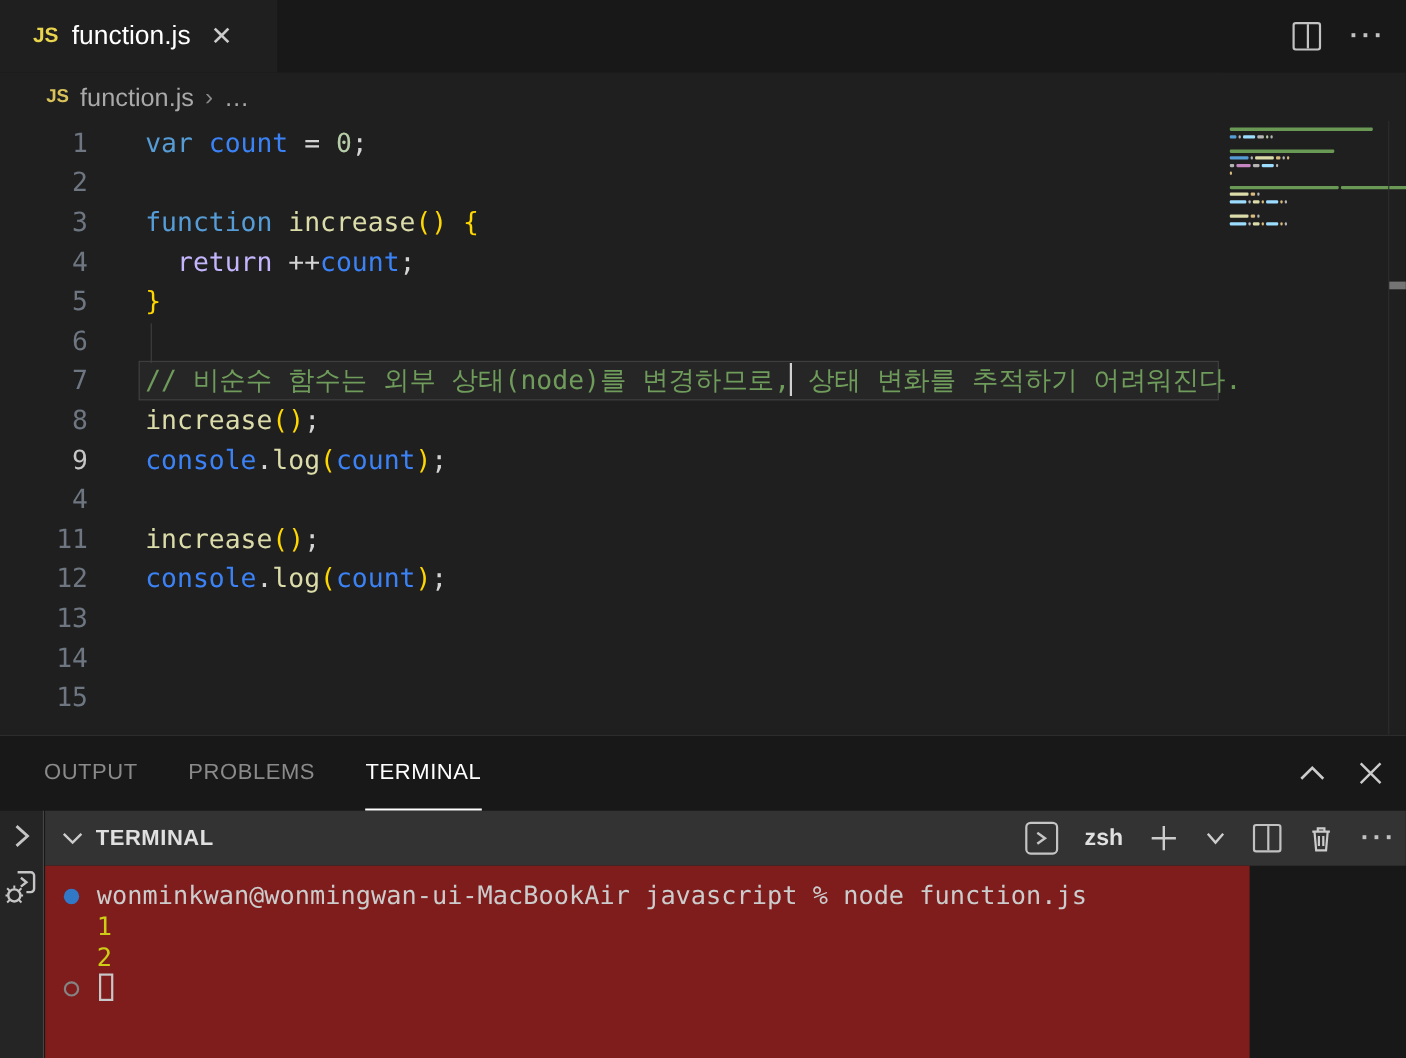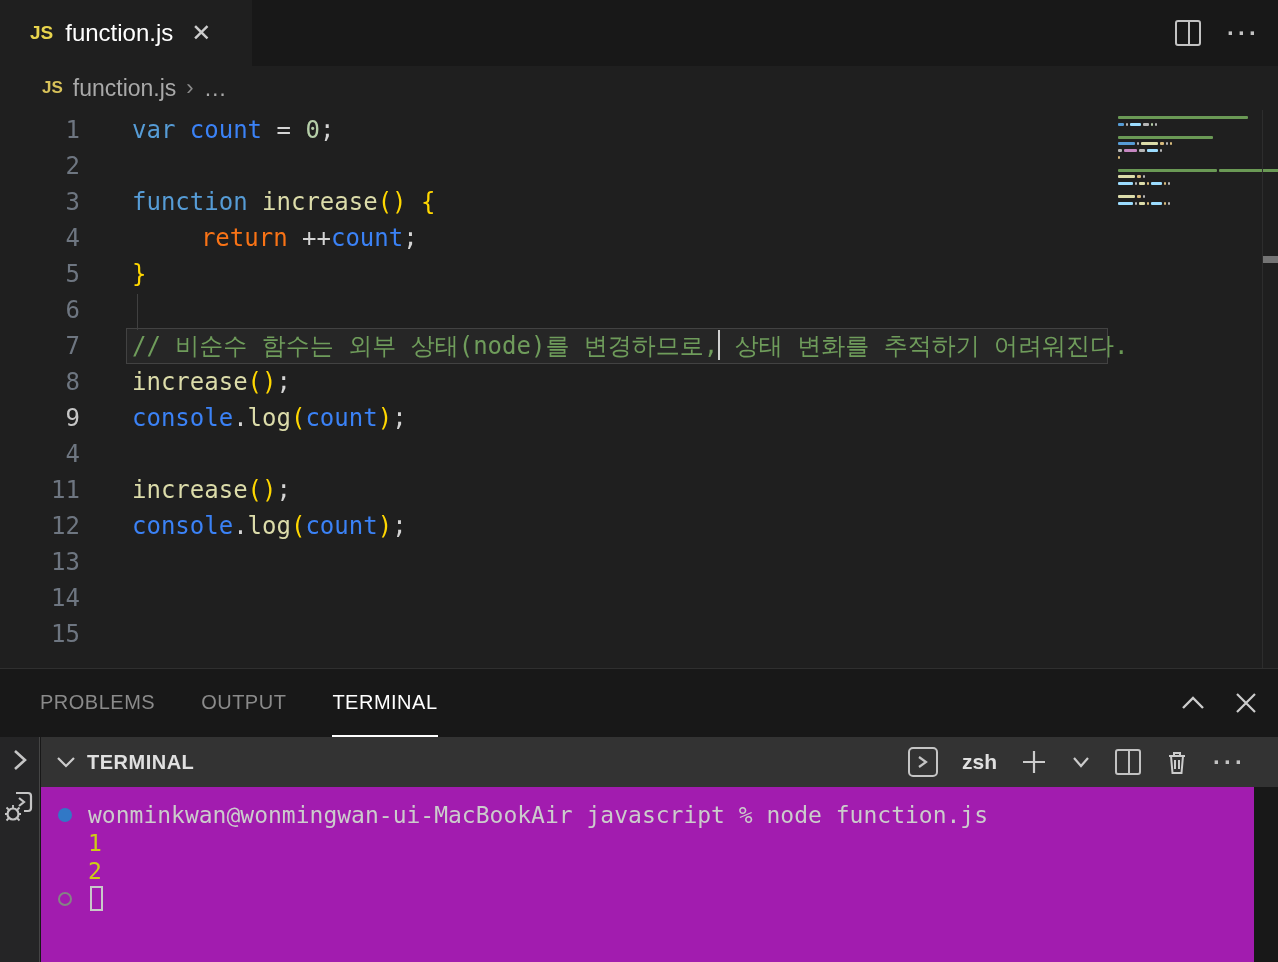--- a/index.html
+++ b/index.html
@@ -31,21 +31,21 @@
   .code-area { position:absolute; left:0; top:2px; right:168px; }
   .line { position:relative; height:36px; line-height:36px; padding-left:132px; white-space:pre;
           font-family:"DejaVu Sans Mono","Liberation Mono",monospace; font-size:24px; color:#d4d4d4; }
   .line.active::after { content:""; position:absolute; left:126px; right:2px; top:0; bottom:0;
           border:1px solid rgba(255,255,255,0.13); background:rgba(255,255,255,0.035); pointer-events:none; }
   .gutter { position:absolute; left:0; top:2px; width:80px; }
   .ln { height:36px; line-height:36px; text-align:right; color:#6e7681;
         font-family:"DejaVu Sans Mono","Liberation Mono",monospace; font-size:24px; }
   .ln.active { color:#c6c6c6; }
   .tok-c { color:#6A9955; } .tok-k { color:#569CD6; } .tok-v { color:#3b82f6; }
-  .tok-f { color:#DCDCAA; } .tok-ctl { color:#f97316;margin-left:40px; } .tok-p { color:#d4d4d4; }
+  .tok-f { color:#DCDCAA; } .tok-ctl { color:#c4b5fd; } .tok-p { color:#d4d4d4; }
   .tok-g { color:#FFD700; } .tok-n { color:#B5CEA8; }
   .caret { display:inline-block; width:2px; height:30px; background:#d0d0d0; vertical-align:-6px; }
   .indent-guide { position:absolute; left:137px; top:184px; width:1px; height:36px; background:#404040; }
 
   
   .minimap { position:absolute; right:16px; top:2px; width:152px; height:556px; }
   .mm-row { position:absolute; height:3px; left:8px; display:flex; gap:2px; }
   .mm-seg { height:3px; border-radius:1px; }
   .ruler { position:absolute; right:0; top:0; width:16px; height:558px; border-left:1px solid #2d2d2d; }
   .ruler-marker { position:absolute; right:0; width:15px; height:7px; background:#747474; top:146px; }
@@ -62,26 +62,26 @@
 
   .side-strip { position:absolute; left:0; top:68px; width:40px; height:226px; background:#252526;
                 border-right:1px solid #454545; }
   .strip-chevron { position:absolute; left:8px; top:8px; color:#c5c5c5; }
   .strip-debug { position:absolute; left:4px; top:52px; }
 
   .term-header { position:absolute; left:41px; top:68px; width:1237px; height:50px; background:#333333;
                  display:flex; align-items:center; }
   .th-left { display:flex; align-items:center; gap:10px; padding-left:14px; }
   .th-title { color:#e0e0e0; font-weight:bold; font-size:20px; letter-spacing:0.5px; }
-  .th-right { margin-left:auto; display:flex; align-items:center; gap:24px; padding-right:32px; }
+  .th-right { margin-left:auto; display:flex; align-items:center; gap:24px; padding-right:8px; }
   .zsh-label { color:#e0e0e0; font-weight:bold; font-size:21px; }
   .box-term { width:30px; height:30px; border:2px solid #c5c5c5; border-radius:5px;
               display:flex; align-items:center; justify-content:center; color:#c5c5c5; }
 
-  .term-body { position:absolute; left:41px; top:118px; width:1213px; height:176px; background:#a21caf;
+  .term-body { position:absolute; left:41px; top:118px; width:1095px; height:176px; background:#7f1d1d;
                padding-top:14px; }
   .trow { position:relative; height:28px; line-height:28px; padding-left:47px; white-space:pre;
           font-family:"DejaVu Sans Mono","Liberation Mono",monospace; font-size:23px; color:#cccccc; }
   .trow .marker { position:absolute; left:17px; top:7px; width:14px; height:14px; border-radius:50%; }
   .marker.filled { background:#3178c6; }
   .marker.hollow { border:2px solid #848484; }
   .t-yellow { color:#cdcd15; }
   .term-caret { display:inline-block; width:13px; height:25px; border:2px solid #c8c8c8; vertical-align:-4px; margin-left:2px; }
 
   svg { display:block; }
@@ -210,22 +210,22 @@
           <span class="mm-seg" style="width: 2.1px; background: rgb(181, 181, 181);"></span>
         </div>
       </div>
     <div class="ruler">
       <div class="ruler-marker"></div>
     </div>
   </div>
 
   <div class="panel">
     <div class="panel-tabs" id="panel-tabs">
+        <div class="ptab">OUTPUT</div>
         <div class="ptab">PROBLEMS</div>
-        <div class="ptab">OUTPUT</div>
         <div class="ptab active">TERMINAL</div>
       </div>
     <div class="panel-actions">
       <span class="picon">
         <svg width="26" height="16" viewBox="0 0 26 16">
             <polyline points="3,13 13,3 23,13" fill="none" stroke="#cccccc" stroke-width="2.4"></polyline>
           </svg>
       </span>
       <span class="picon">
         <svg width="24" height="24" viewBox="0 0 24 24">

